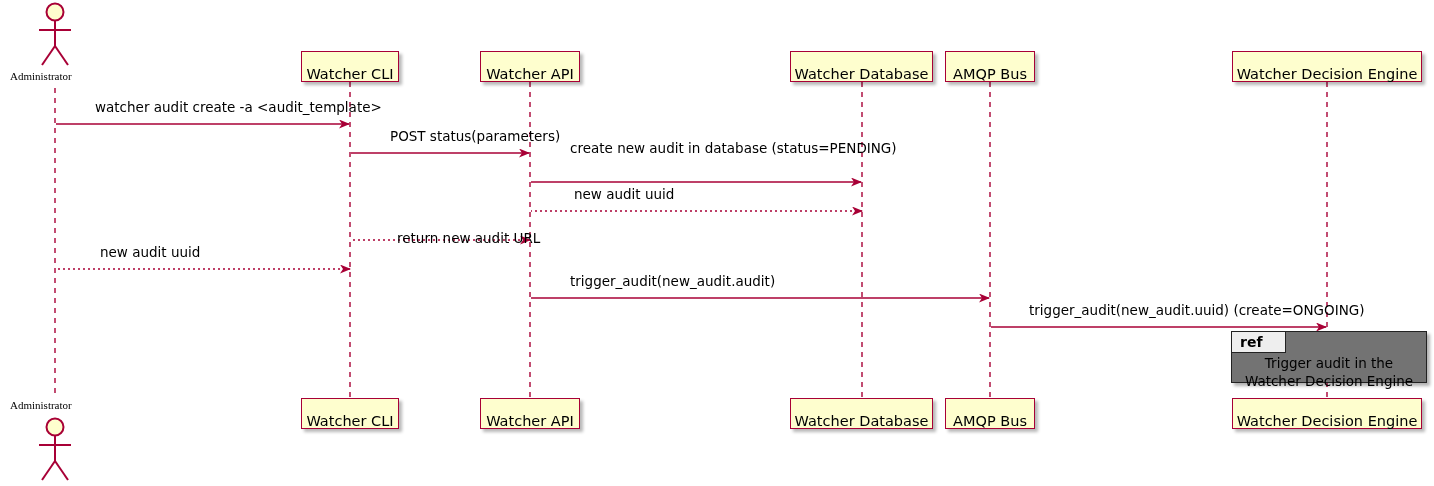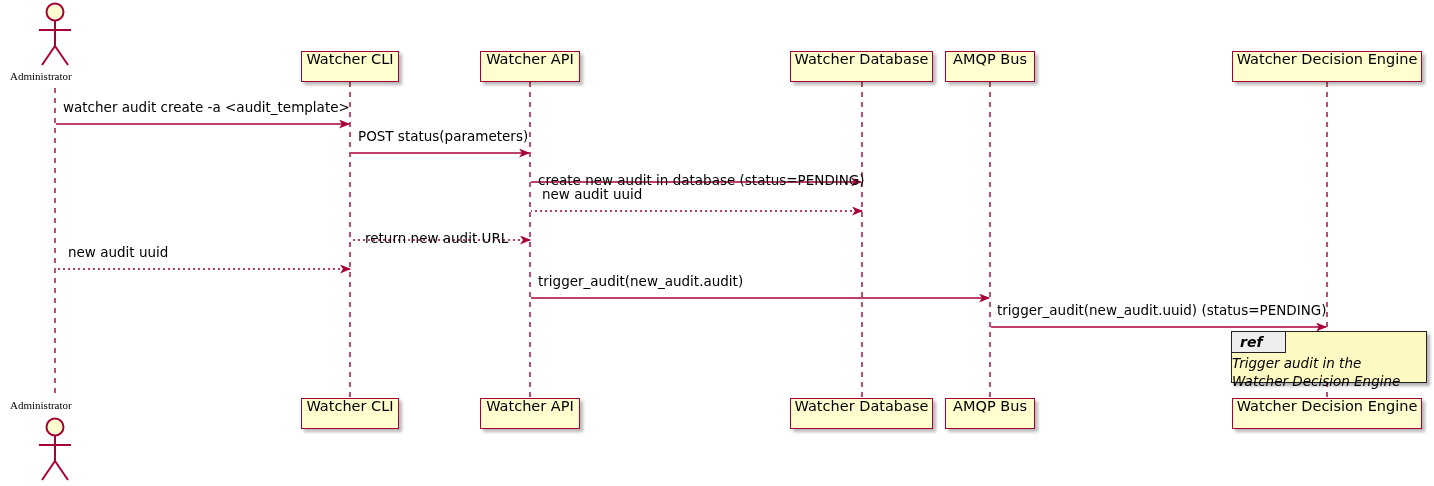--- a/index.html
+++ b/index.html
@@ -22,21 +22,21 @@
     width: 1434px;
     height: 486px;
   }
   .participant-box {
     position: absolute;
     box-sizing: border-box;
     background: #FEFECE;
     border: 1.5px solid #A80036;
     box-shadow: 3px 3px 3px rgba(0,0,0,0.28);
     display: flex;
-    align-items: flex-start;
+    align-items: flex-end;
     justify-content: center;
     color: #000000;
     font-size: 14.5px;
     font-family: "DejaVu Sans", sans-serif;
     white-space: nowrap;
     line-height: 1;
   }
   .actor-label {
     position: absolute;
     font-size: 11px;
@@ -44,28 +44,28 @@
     white-space: nowrap;
     font-family: Liberation Serif, serif;
   }
   .msg-label {
     position: absolute;
     font-size: 13.5px;
     color: #000000;
     white-space: nowrap;
     font-family: "DejaVu Sans", sans-serif;
     line-height: 1;
+    margin-left: 32px;
   }
   .ref-frame {
     position: absolute;
     box-sizing: border-box;
-    background: #fef9c3;
+    background: #737373;
     border: 1.6px solid #222222;
     box-shadow: 3px 3px 3px rgba(0,0,0,0.30);
-    font-style: italic;
   }
   .ref-tab {
     position: absolute;
     left: 0;
     top: 0;
     height: 21px;
     background: #EEEEEE;
     border-right: 1.6px solid #222222;
     border-bottom: 1.6px solid #222222;
     box-sizing: border-box;
@@ -77,21 +77,21 @@
     font-size: 14px;
     font-weight: bold;
     color: #000000;
     font-family: "DejaVu Sans", sans-serif;
   }
   .ref-body {
     position: absolute;
     left: 0;
     right: 0;
     top: 22px;
-    text-align: left;
+    text-align: center;
     font-size: 13.5px;
     color: #000000;
     line-height: 1.35;
     font-family: "DejaVu Sans", sans-serif;
   }
   .ref-body div { white-space: nowrap; }
 </style>
 </head>
 <body>
 
@@ -179,26 +179,26 @@
 
   <div class="actor-label" style="left:10px;top:70px;">
     <span>Administrator</span>
   </div>
   <div class="actor-label" style="left:10px;top:399px;">
     <span>Administrator</span>
   </div>
 
   <div class="msg-label" style="left:63px;top:101px;"><span>watcher audit create -a &lt;audit_template&gt;</span></div>
   <div class="msg-label" style="left:358px;top:130px;"><span>POST status(parameters)</span></div>
-  <div class="msg-label" style="left:538px;top:174px;"><span>create new audit in database (status=PENDING)</span></div>
+  <div class="msg-label" style="left:538px;top:142px;"><span>create new audit in database (status=PENDING)</span></div>
   <div class="msg-label" style="left:542px;top:188px;"><span>new audit uuid</span></div>
   <div class="msg-label" style="left:365px;top:232px;"><span>return new audit URL</span></div>
   <div class="msg-label" style="left:68px;top:246px;"><span>new audit uuid</span></div>
   <div class="msg-label" style="left:538px;top:275px;"><span>trigger_audit(new_audit.audit)</span></div>
-  <div class="msg-label" style="left:997px;top:304px;"><span>trigger_audit(new_audit.uuid) (status=PENDING)</span></div>
+  <div class="msg-label" style="left:997px;top:304px;"><span>trigger_audit(new_audit.uuid) (create=ONGOING)</span></div>
 
   <div class="ref-frame" style="left:1231px;top:331px;width:196px;height:52px;">
     <div class="ref-tab" style="width:54px;"></div>
     <div class="ref-tab-label">ref</div>
     <div class="ref-body">
       <div>Trigger audit in the</div>
       <div>Watcher Decision Engine</div>
     </div>
   </div>
 

